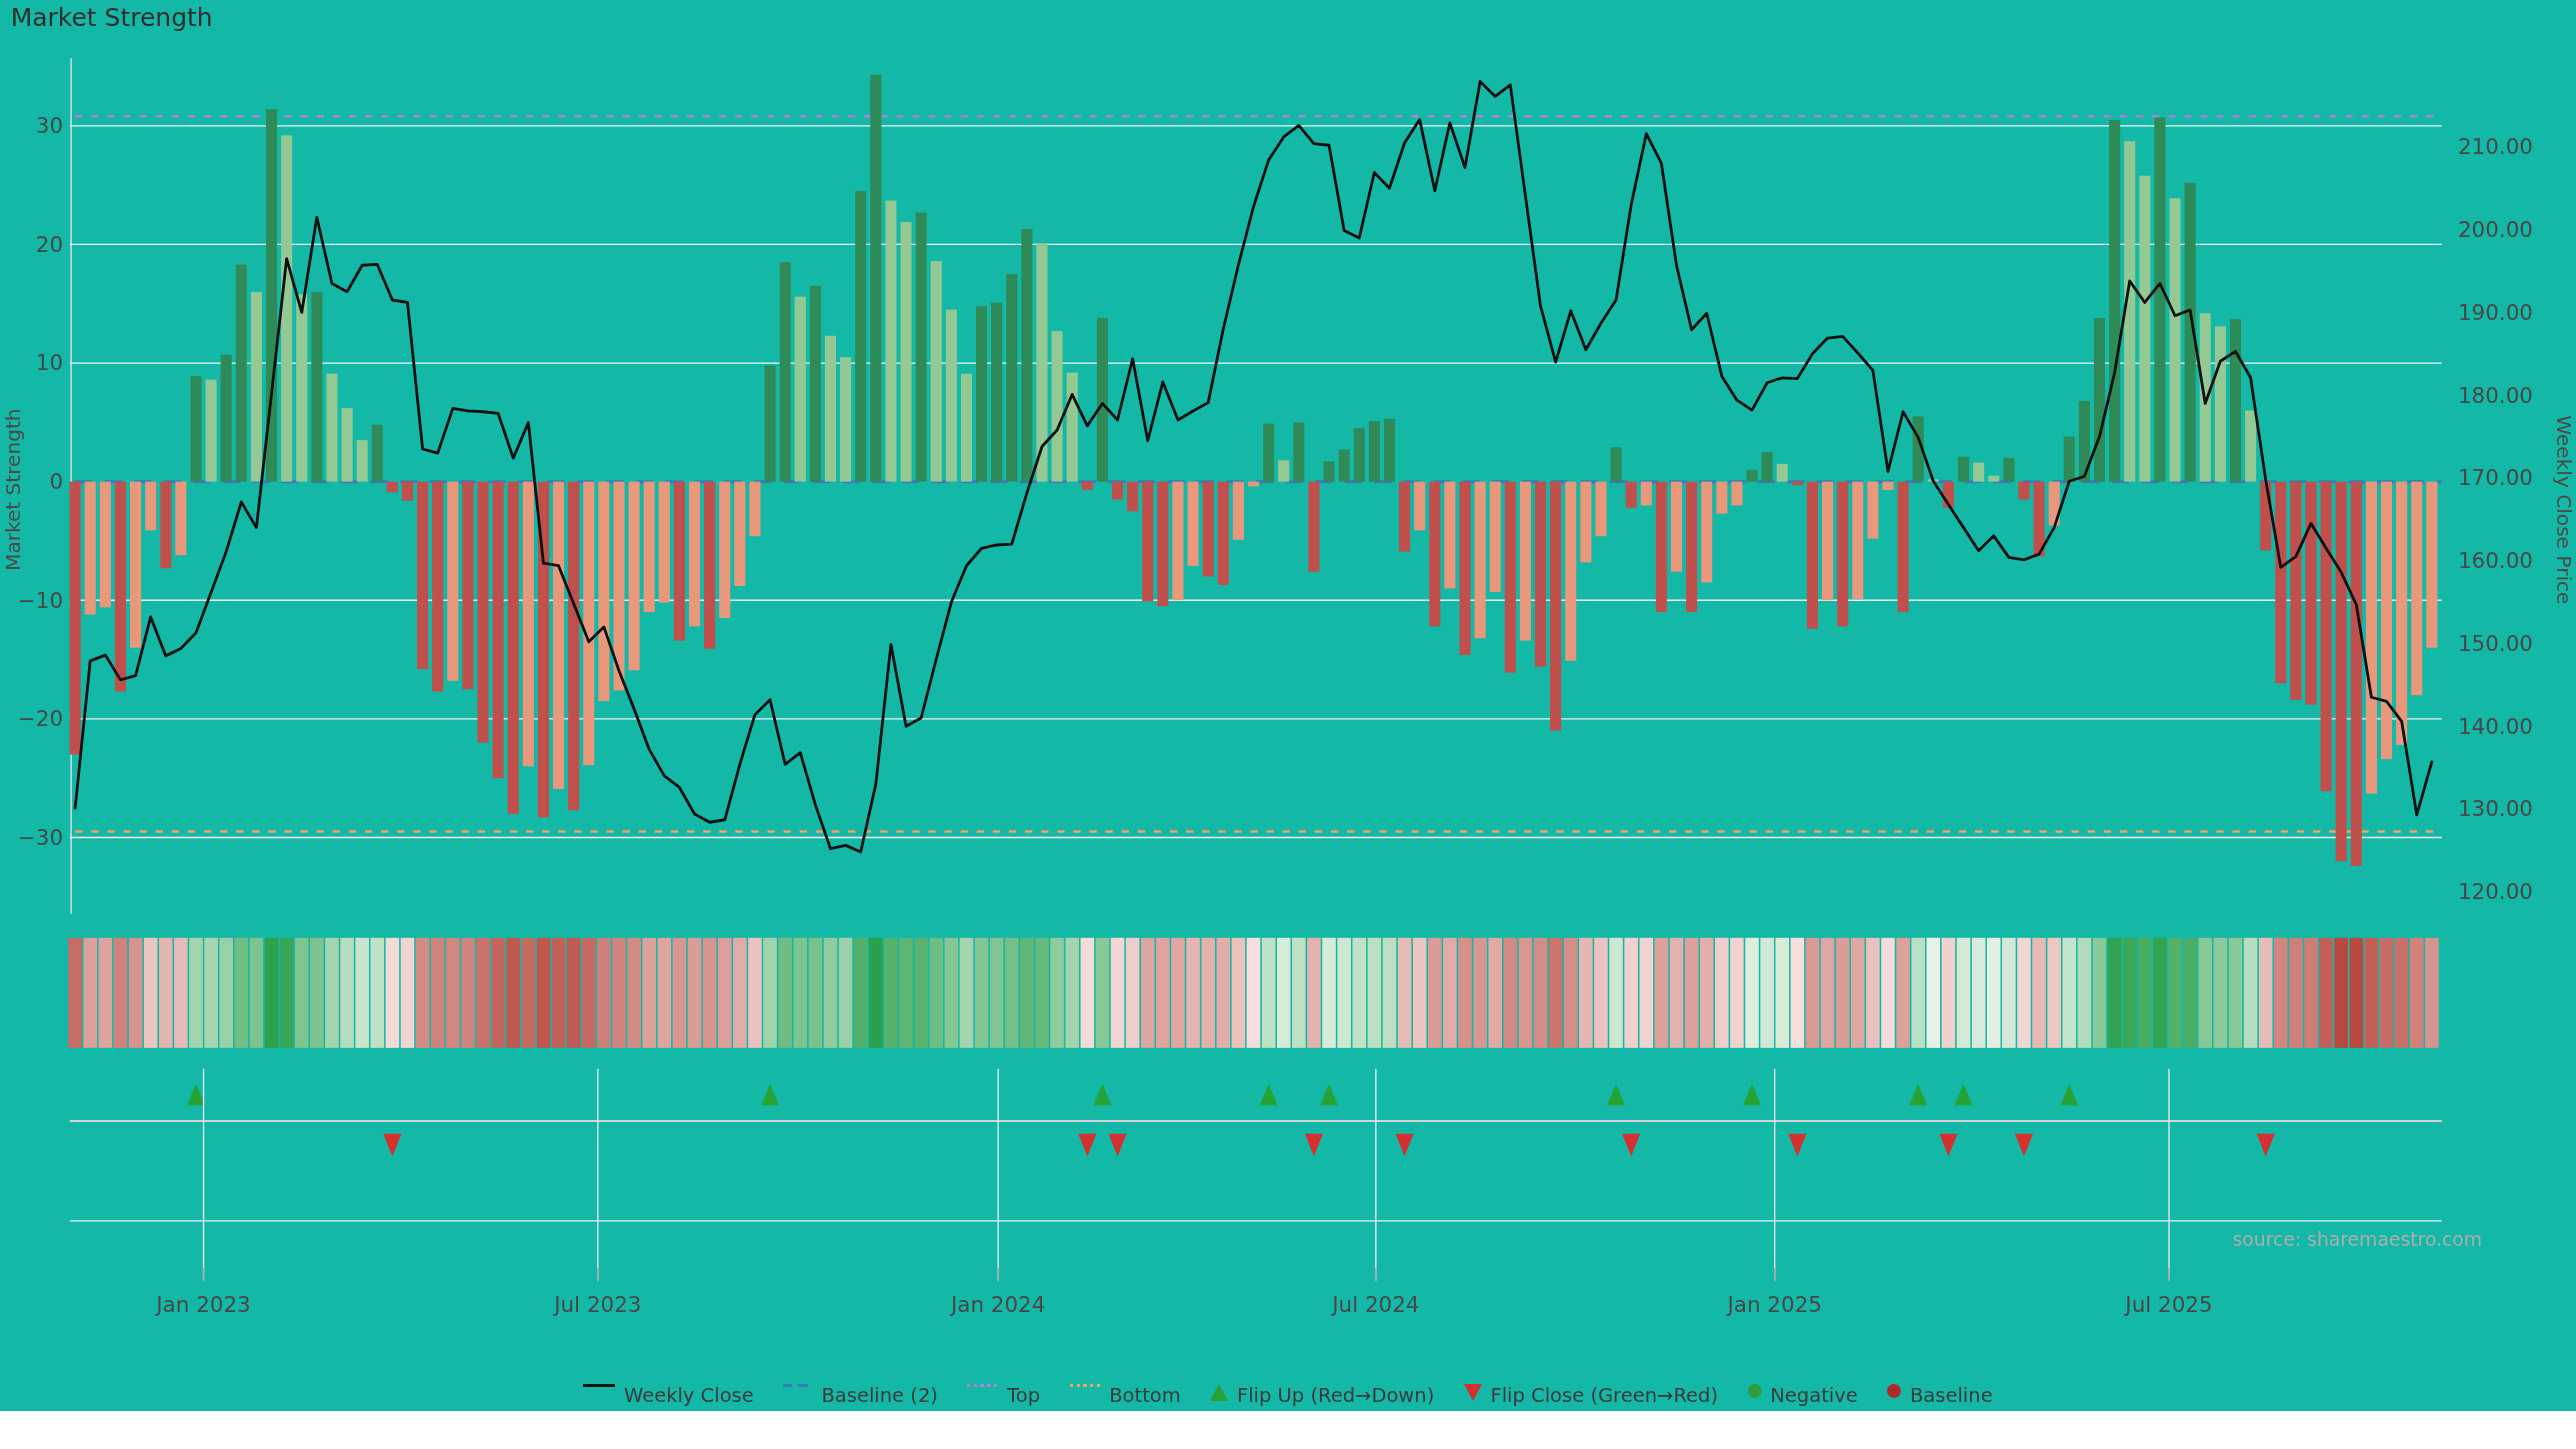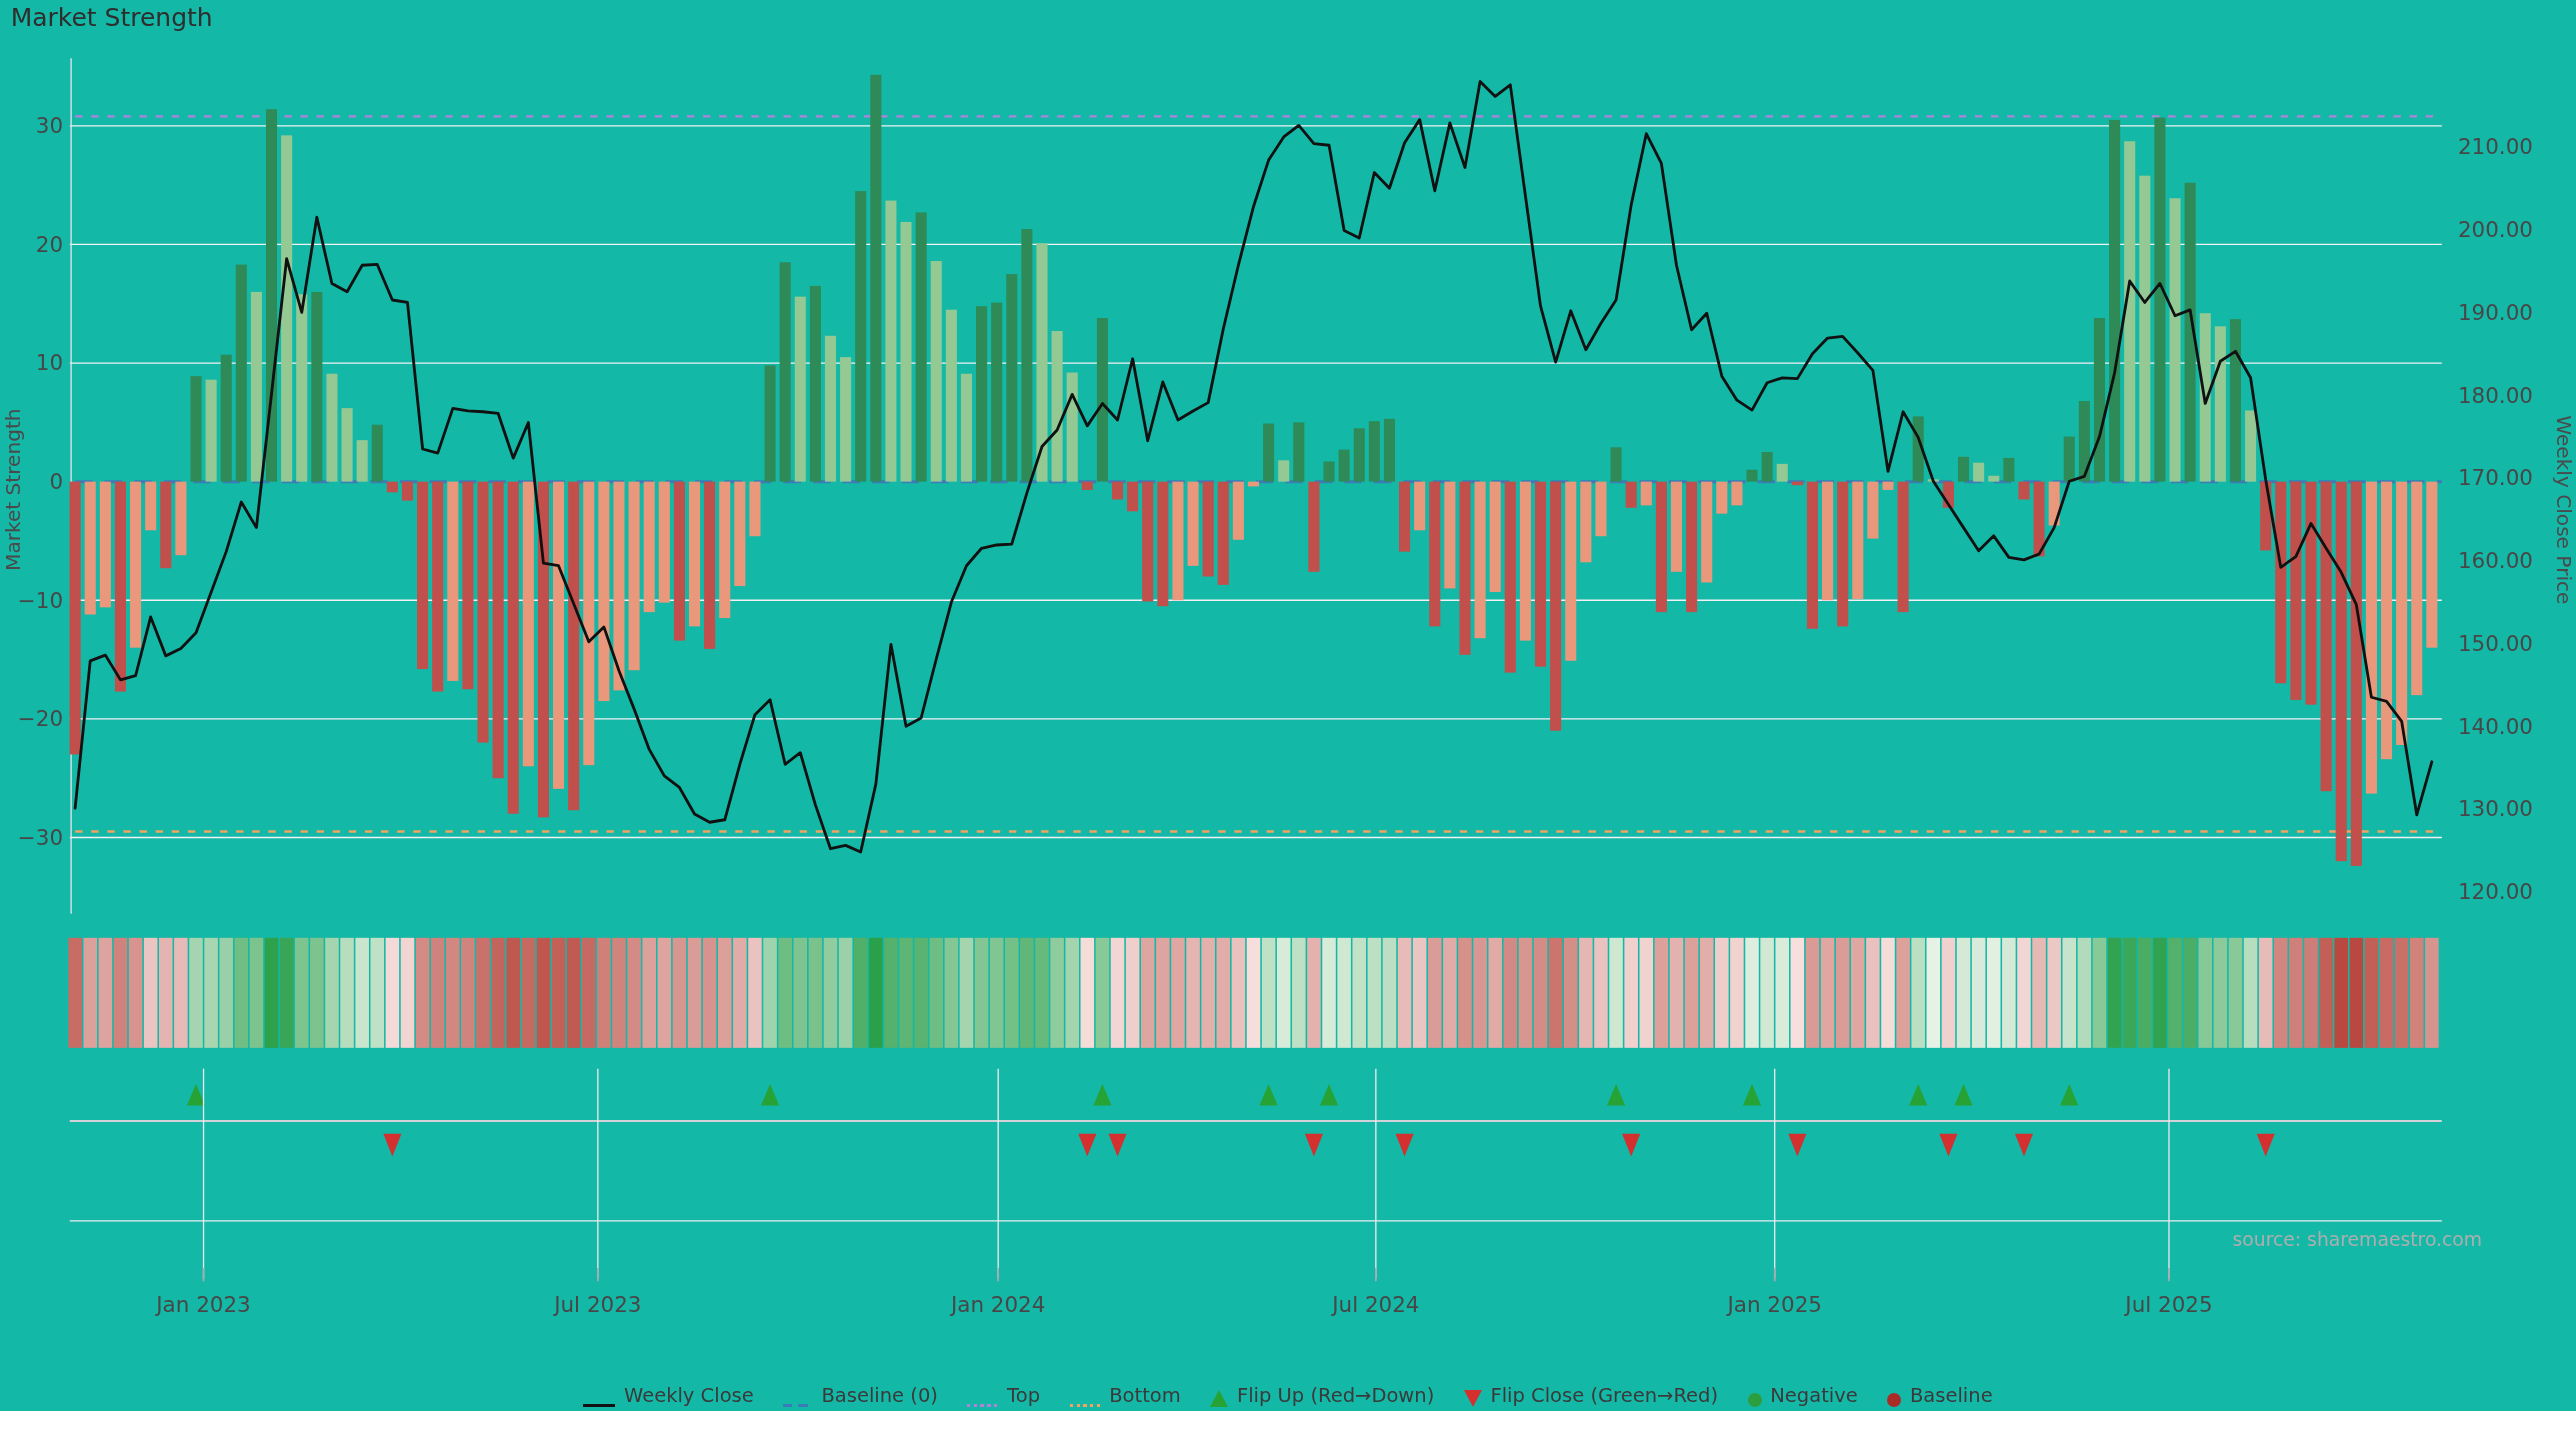--- a/index.html
+++ b/index.html
@@ -5,21 +5,21 @@
   html,body{margin:0;padding:0;background:#fff;}
   .page{position:relative;width:2576px;height:1411px;background:#14b8a6;overflow:hidden;
         font-family:"DejaVu Sans","Liberation Sans",sans-serif;}
   .title{position:absolute;left:10.7px;top:2.7px;margin:0;font-size:25px;font-weight:400;color:#2e2e2e;}
   #plot-svg{position:absolute;left:0;top:0;width:2576px;height:1449px;}
   .tick{font-size:32px;fill:#474747;}
   .ax-title{font-size:30px;fill:#4a4a4a;text-anchor:middle;}
   .src{font-size:28px;fill:#aeaeae;text-anchor:end;}
   .legend{position:absolute;left:0;bottom:4px;width:100%;display:flex;justify-content:center;
           align-items:center;gap:29.5px;}
-  .li{display:flex;align-items:flex-end;gap:8.7px;}
+  .li{display:flex;align-items:flex-start;gap:8.7px;}
   .li span.lab{font-size:19.5px;color:#3a3a3a;white-space:nowrap;}
   .sw-line{width:32px;height:3.4px;background:#111;}
   .sw-dash{width:29.5px;height:3.4px;background:repeating-linear-gradient(90deg,#3a7cb8 0 9.4px,transparent 9.4px 15.4px);}
   .sw-dot-purple{width:31px;height:2.7px;background:repeating-linear-gradient(90deg,#b57fdd 0 3.4px,transparent 3.4px 6.7px);}
   .sw-dot-orange{width:31px;height:2.7px;background:repeating-linear-gradient(90deg,#f2a360 0 3.4px,transparent 3.4px 6.7px);}
   .sw-tri-up{width:0;height:0;border-left:9.4px solid transparent;border-right:9.4px solid transparent;border-bottom:17.4px solid #27a234;}
   .sw-tri-down{width:0;height:0;border-left:9.4px solid transparent;border-right:9.4px solid transparent;border-top:17.4px solid #d3302f;}
   .sw-circ-green{width:14px;height:14px;border-radius:50%;background:#2d9e3e;}
   .sw-circ-red{width:14px;height:14px;border-radius:50%;background:#a92d26;}
 </style>
@@ -431,21 +431,21 @@
     <text class="src" x="3700" y="1857">source: sharemaestro.com</text>
   </svg>
 
   <div class="legend">
     <div class="li">
       <span class="sw-line" style="background: rgb(17, 17, 17);"></span>
       <span class="lab">Weekly Close</span>
     </div>
     <div class="li">
       <span class="sw-dash" style="background: repeating-linear-gradient(90deg, rgb(58, 124, 184) 0px, rgb(58, 124, 184) 9.4px, transparent 9.4px, transparent 15.4px);"></span>
-      <span class="lab">Baseline (0)</span>
+      <span class="lab">Baseline (2)</span>
     </div>
     <div class="li">
       <span class="sw-dot-purple" style="background: repeating-linear-gradient(90deg, rgb(181, 127, 221) 0px, rgb(181, 127, 221) 3.4px, transparent 3.4px, transparent 6.7px);"></span>
       <span class="lab">Top</span>
     </div>
     <div class="li">
       <span class="sw-dot-orange" style="background: repeating-linear-gradient(90deg, rgb(242, 163, 96) 0px, rgb(242, 163, 96) 3.4px, transparent 3.4px, transparent 6.7px);"></span>
       <span class="lab">Bottom</span>
     </div>
     <div class="li">

